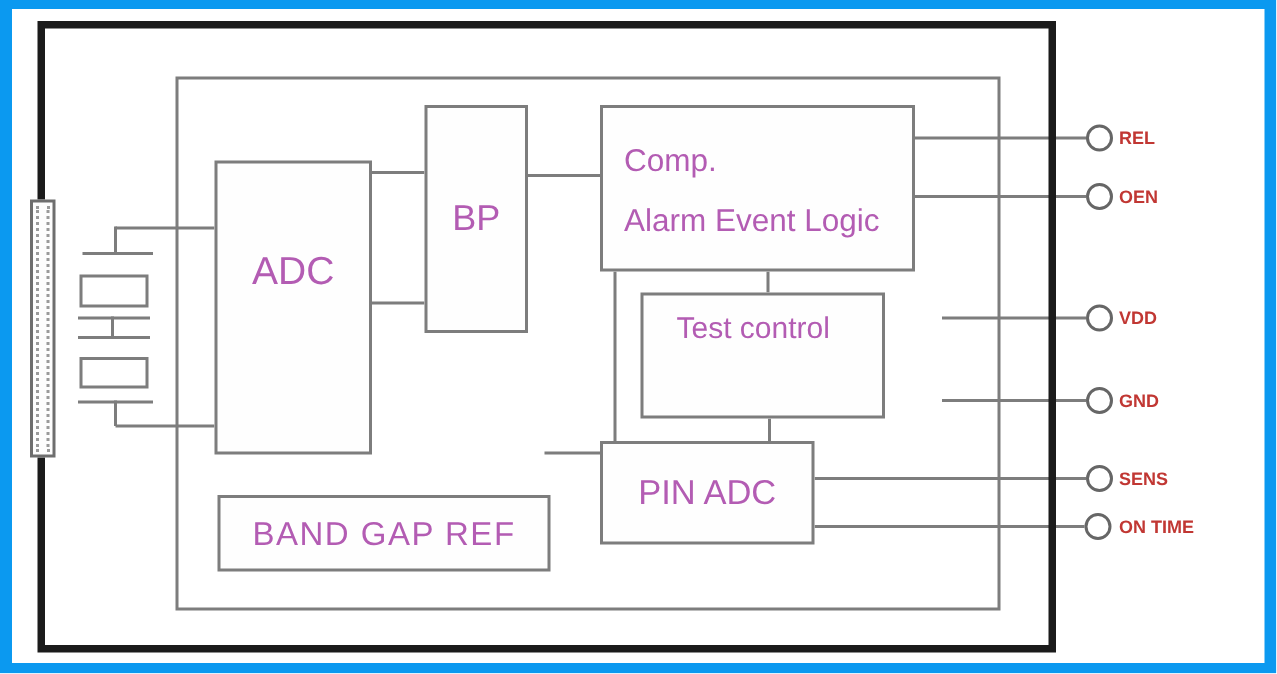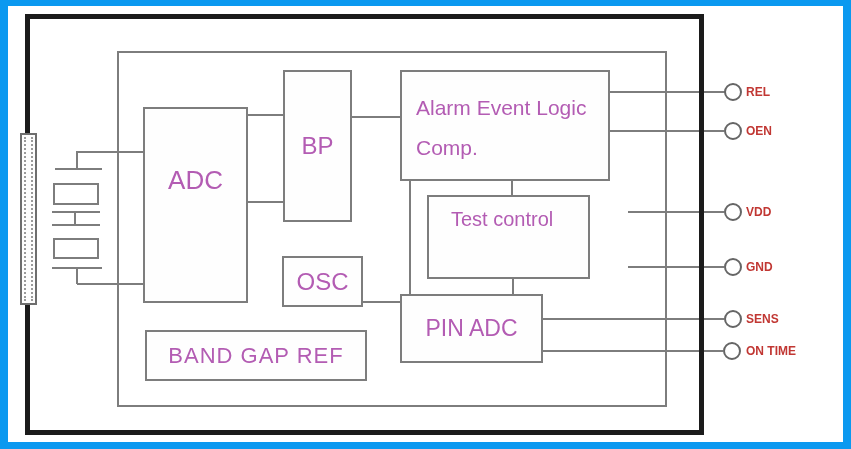--- a/index.html
+++ b/index.html
@@ -105,28 +105,25 @@
   <div class="h" style="left:543px;top:318px;width:181px;"></div>
   <div class="h" style="left:543px;top:350px;width:180px;"></div>
 
   <div class="blk" id="blk-adc">
     <span>ADC</span>
   </div>
   <div class="blk center" id="blk-bp">
     <span>BP</span>
   </div>
   <div class="blk" id="blk-comp">
+    <div>Comp.</div>
     <div>Alarm Event Logic</div>
-    <div>Comp.</div>
   </div>
   <div class="blk" id="blk-test">
     <div>Test control</div>
-  </div>
-  <div class="blk center" id="blk-osc">
-    <span>OSC</span>
   </div>
   <div class="blk center" id="blk-pinadc">
     <span>PIN ADC</span>
   </div>
   <div class="blk center" id="blk-bgr">
     <span>BAND GAP REF</span>
   </div>
 
   <div class="pin-circle" style="left:724px;top:83px;"></div>
   <div class="pin-circle" style="left:724px;top:122px;"></div>

